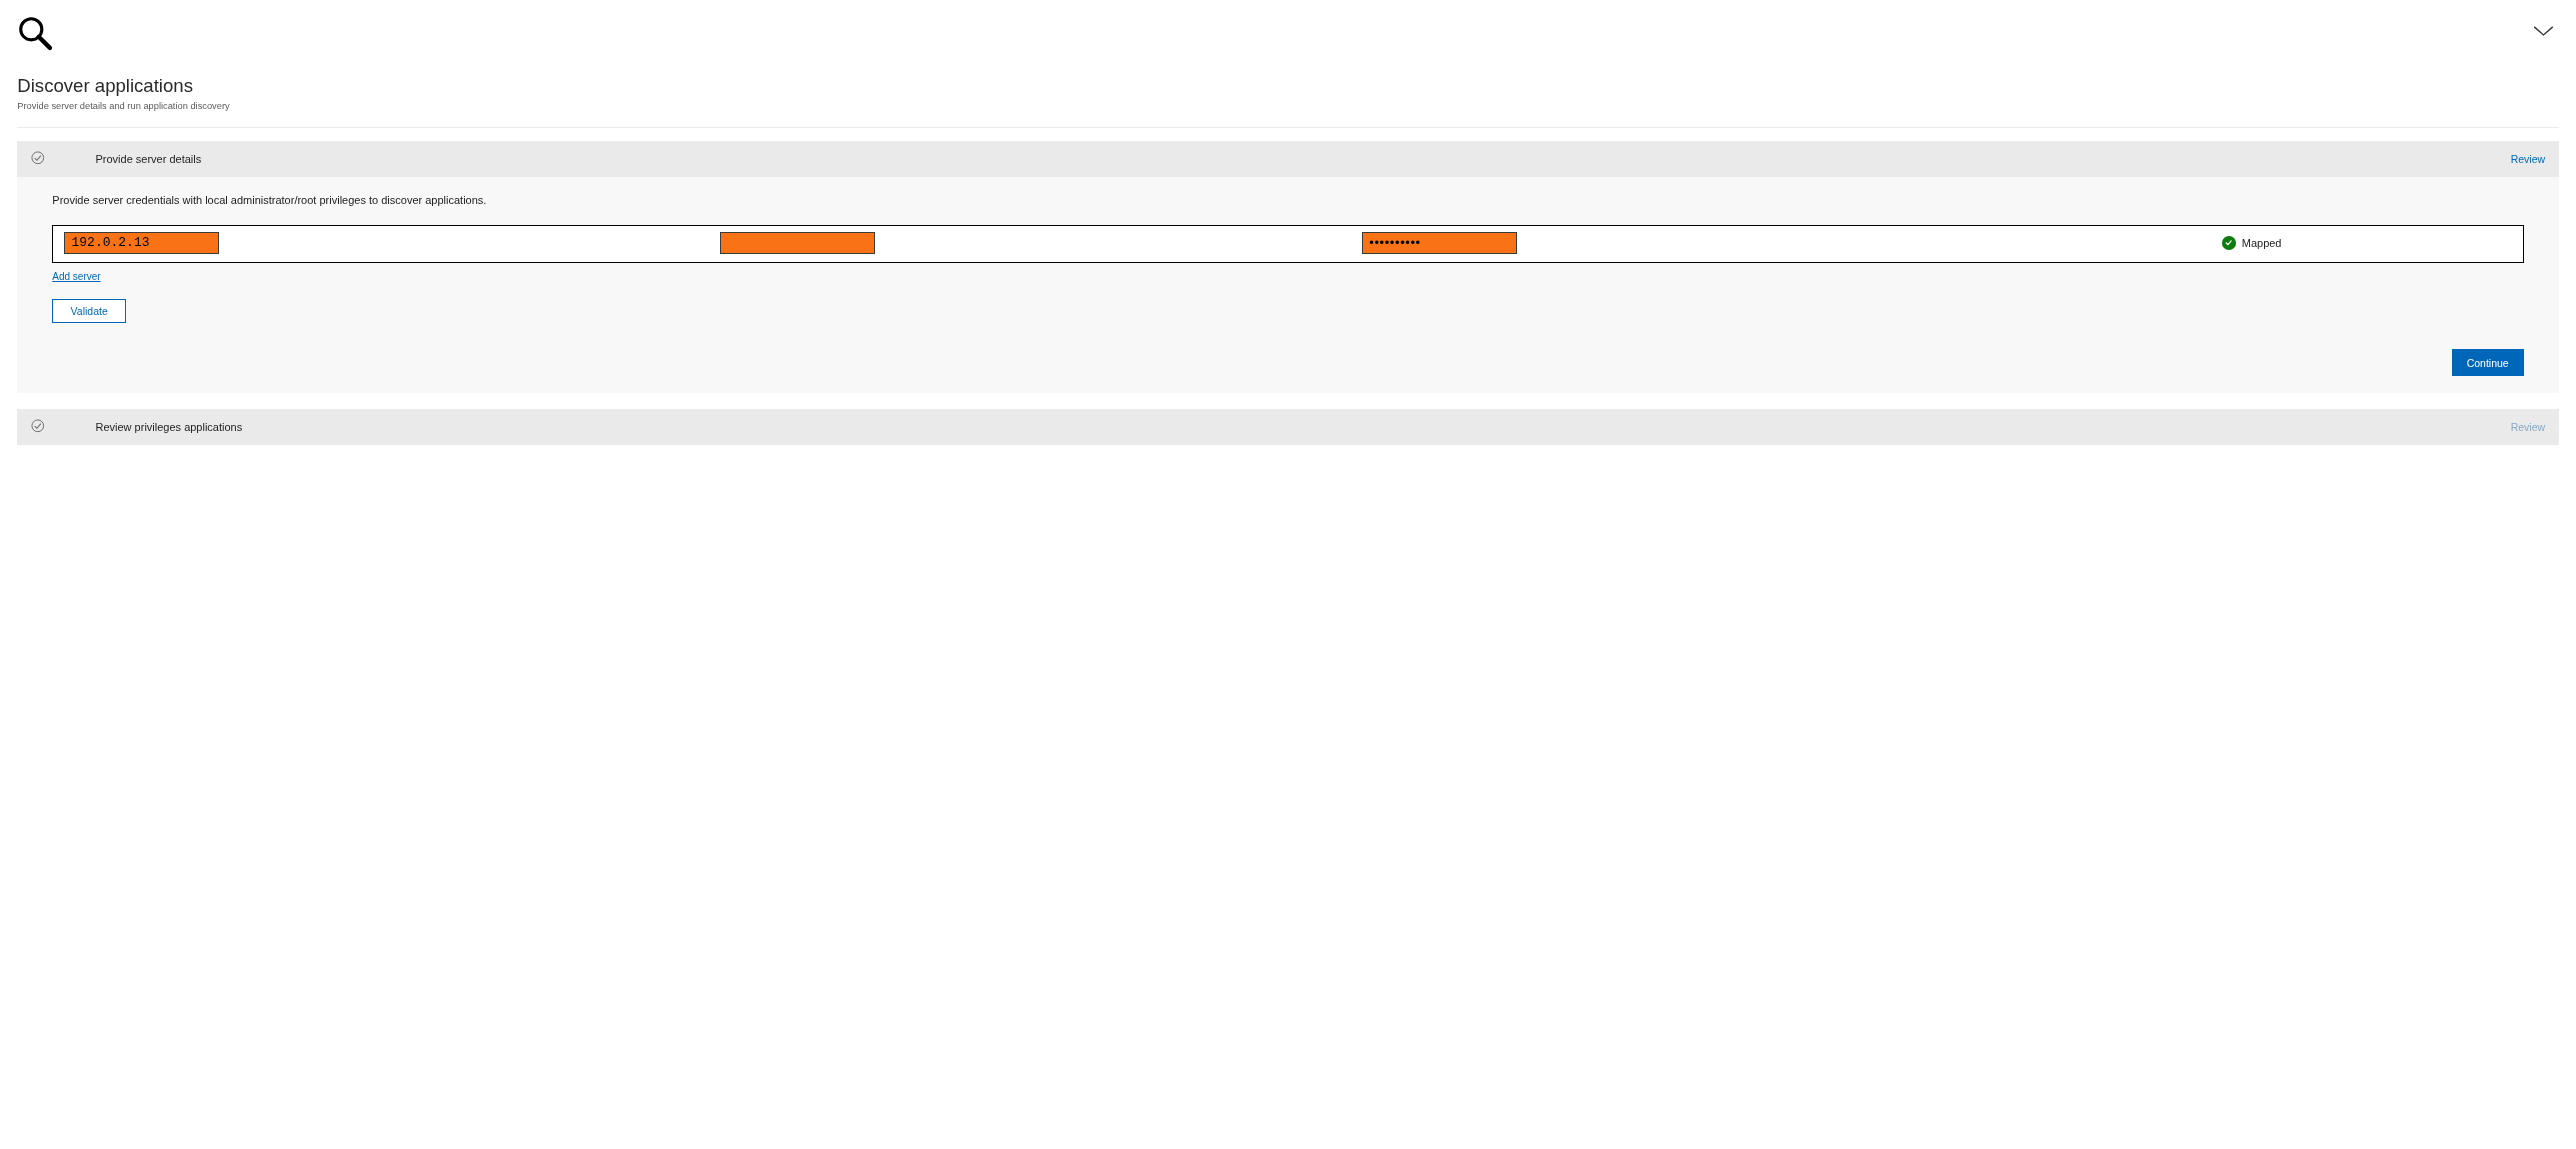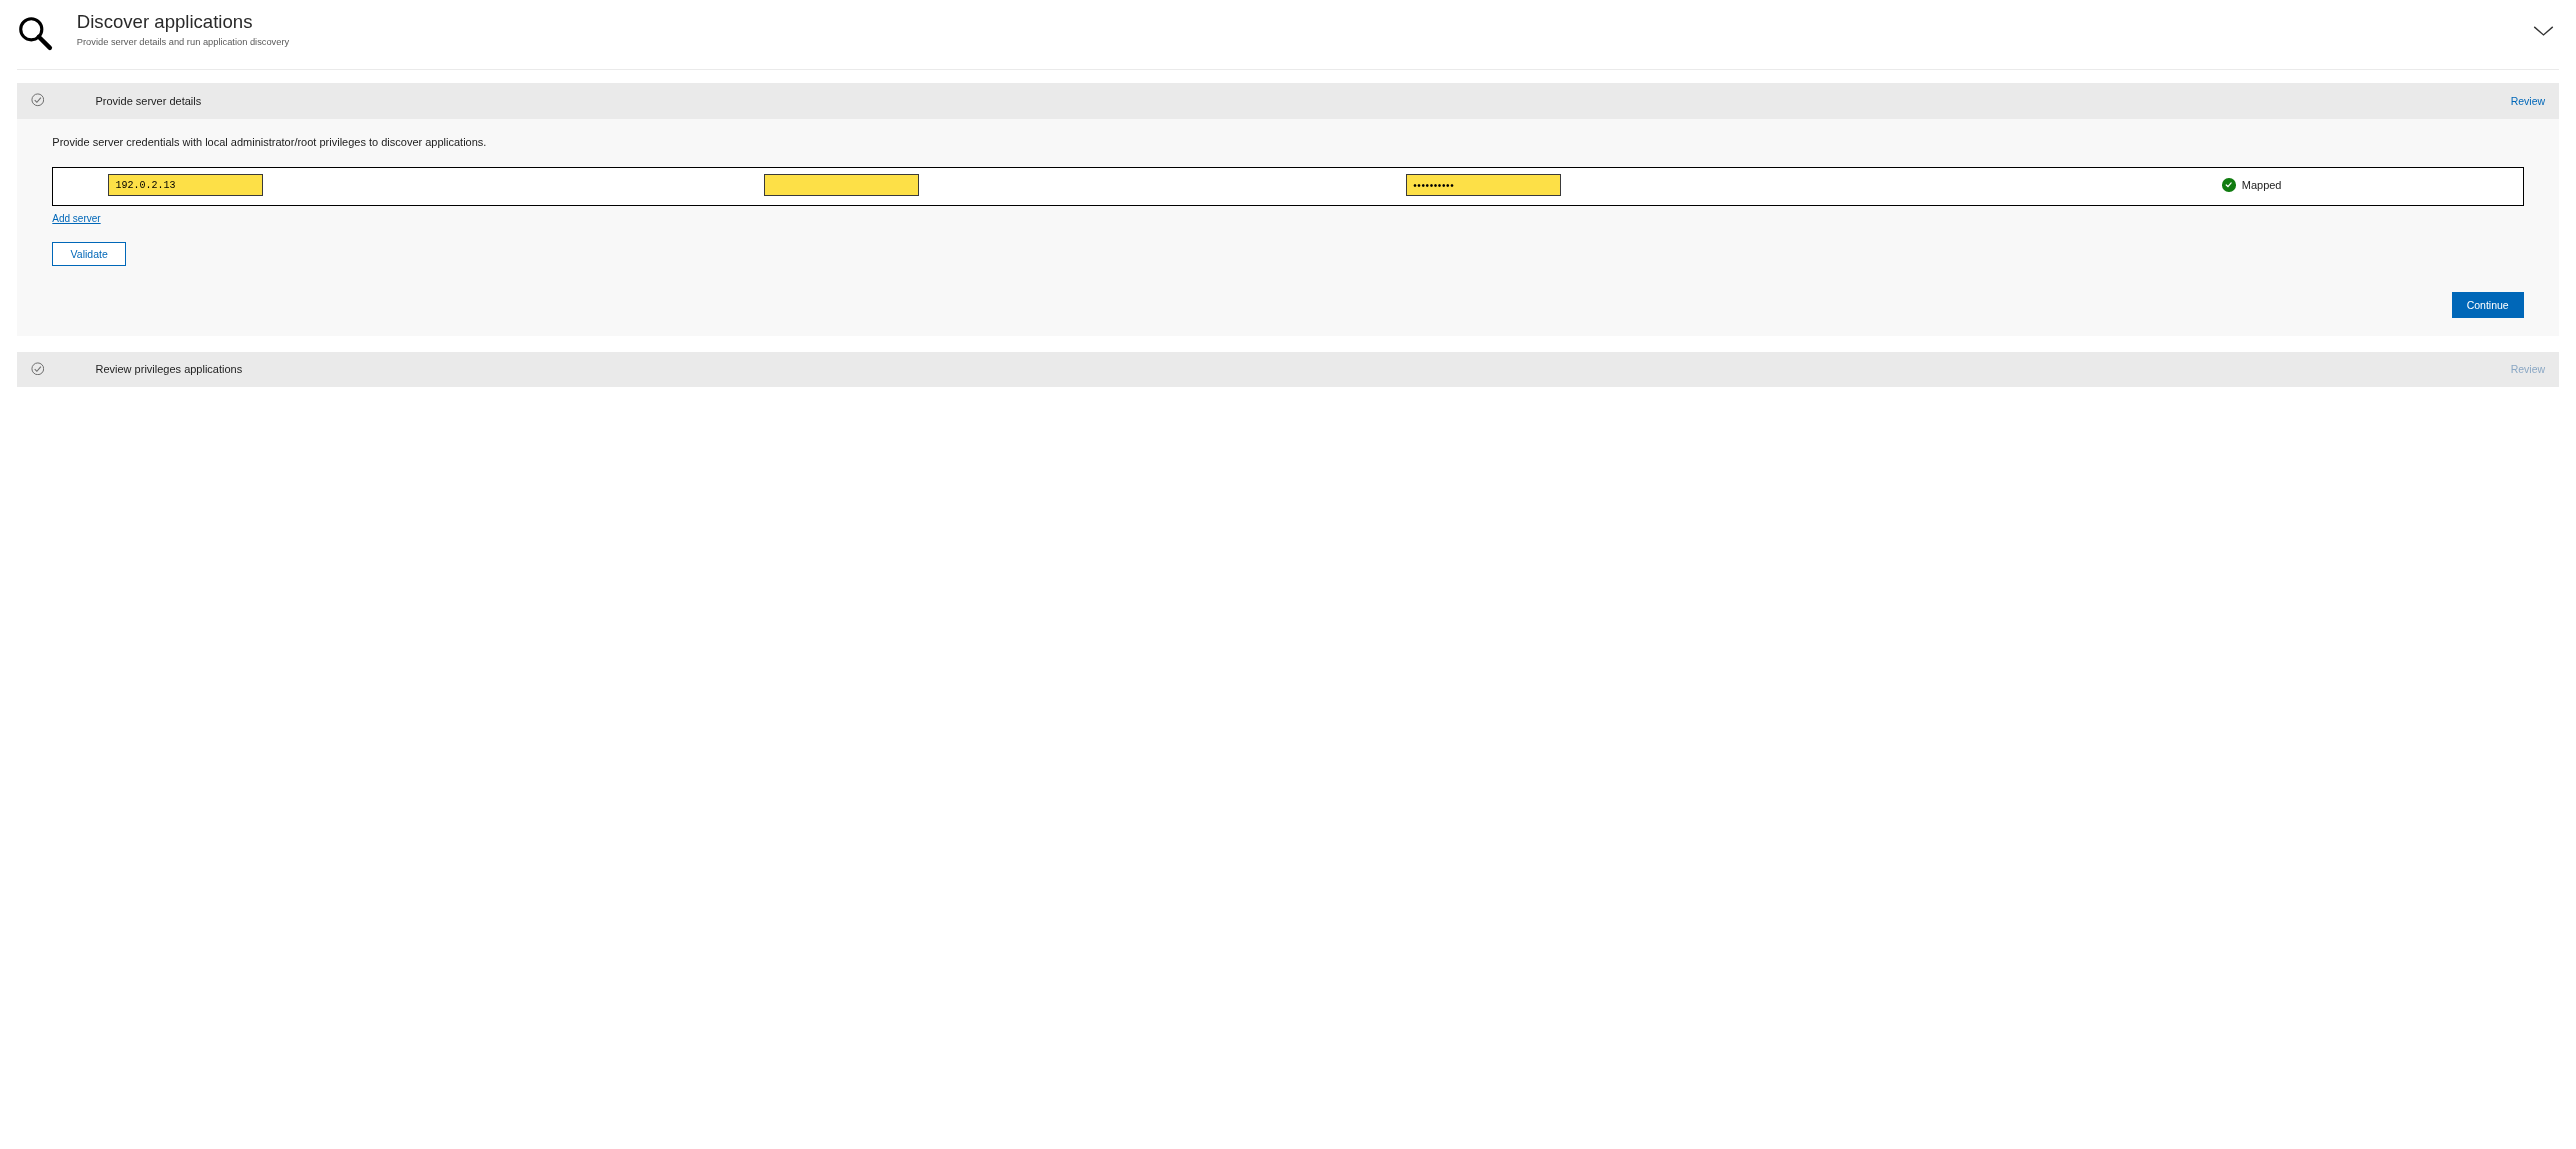--- a/index.html
+++ b/index.html
@@ -13,20 +13,21 @@
   .page {
     padding: 12.4px 17.3px 25px 17.3px;
   }
   .header-row {
     display: flex;
     align-items: flex-start;
     gap: 23.5px;
     padding-bottom: 16px;
     border-bottom: 0.6px solid #eaeaea;
     position: relative;
+    flex-direction: column;
   }
   .magnifier {
     flex: 0 0 auto;
     margin-top: 2.5px;
   }
   .title-block {
     flex: 1 1 auto;
   }
   .title {
     font-size: 18.6px;
@@ -112,25 +113,24 @@
 
   .cell { padding: 0 11px 0 0; }
   .cell.first { padding-left: 11px; }
 
   .text-input {
     width: 100%;
     max-width: 155px;
     height: 22px;
     border: 0.6px solid #3a3a3a;
     padding: 2.5px 6.2px;
-    font-size: 10px;
+    font-size: 13px;
     font-family: "Consolas", "Courier New", monospace;
-    background: #fde047;
+    background: #f97316;
     color: #000;
-    margin-left: 44px;
   }
   .text-input.sans {
     font-family: "Segoe UI", sans-serif;
     letter-spacing: 0.6px;
   }
 
   .status-cell {
     display: flex;
     align-items: center;
     gap: 6.2px;

